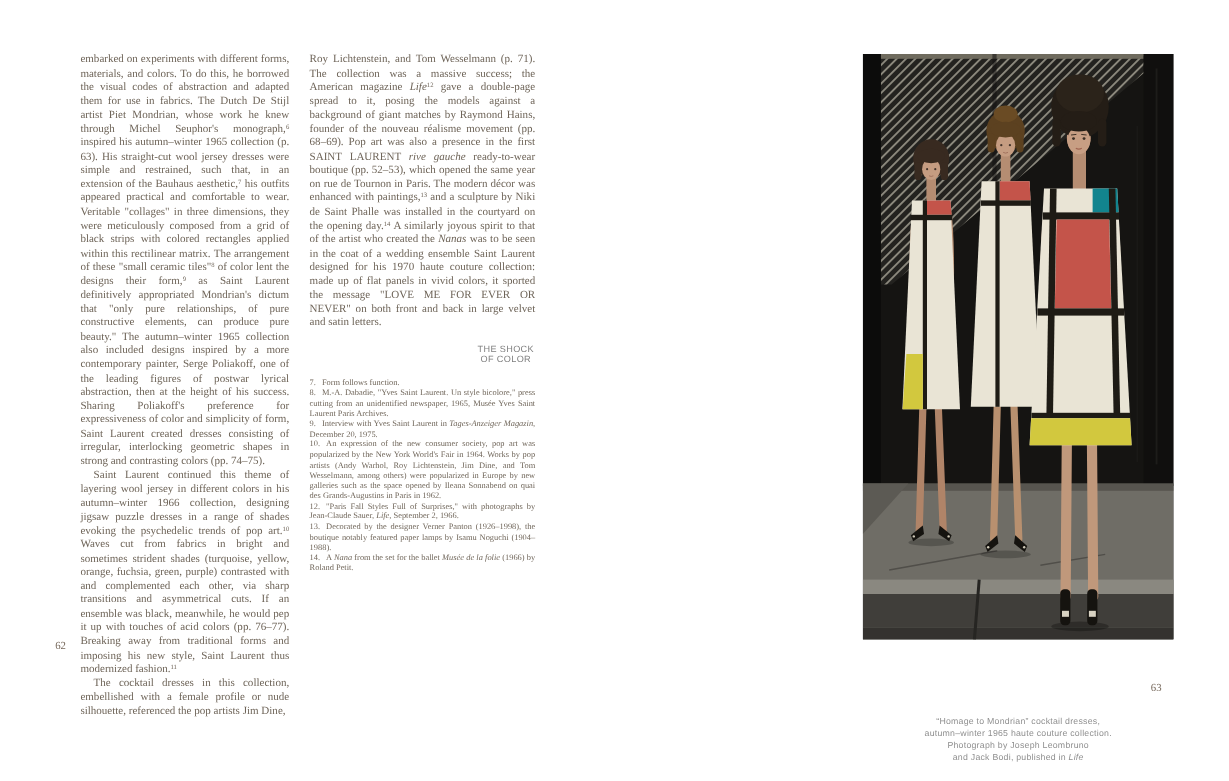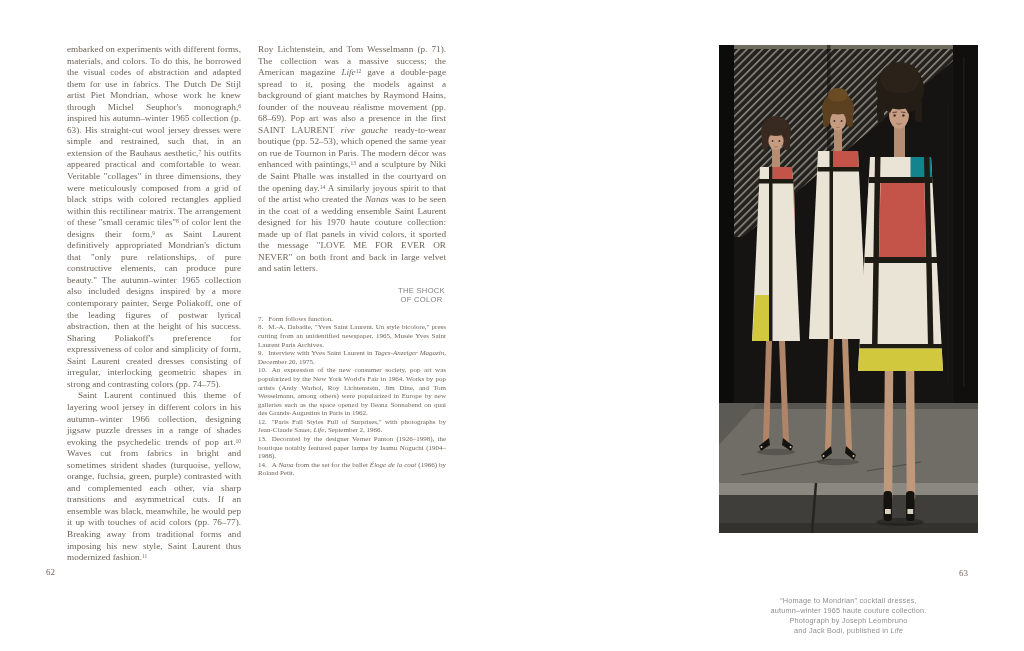--- a/index.html
+++ b/index.html
@@ -26,21 +26,21 @@
     color:#7f7f7f;text-align:center;
     width:fit-content;margin:11px 1px 10px auto;
   }
   .after-para{margin-bottom:7px;}
 
   .footnotes{font-size:7px;line-height:8.6px;color:#6f6559;text-align:justify;margin-top:6px;}
   .footnotes p{margin:0;}
   .fn-num{margin-right:5px;}
 
   .folio{position:absolute;font-size:9px;color:#77695c;}
-  .folio-left{left:46px;top:567px;}
+  .folio-left{left:46px;top:533px;}
   .folio-right{left:959px;top:568px;}
 
   
   .photo{position:absolute;left:719px;top:45px;width:259px;height:488px;}
   .caption{
     position:absolute;left:719px;top:596px;width:259px;
     font-family:"Liberation Sans", sans-serif;
     font-size:7.3px;line-height:10px;letter-spacing:0.2px;
     color:#8f8f8f;text-align:center;
   }
@@ -57,38 +57,39 @@
   .shoe{fill:#15130f;}
 </style>
 </head>
 <body>
 
 <div class="spread">
 
   <div class="col col1 body-text" id="col1">
       <p>embarked on experiments with different forms, materials, and colors. To do this, he borrowed the visual codes of abstraction and adapted them for use in fabrics. The Dutch De Stijl artist Piet Mondrian, whose work he knew through Michel Seuphor's monograph,<sup>6</sup> inspired his autumn–winter 1965 collection (p. 63). His straight-cut wool jersey dresses were simple and restrained, such that, in an extension of the Bauhaus aesthetic,<sup>7</sup> his outfits appeared practical and comfortable to wear. Veritable "collages" in three dimensions, they were meticulously composed from a grid of black strips with colored rectangles applied within this rectilinear matrix. The arrangement of these "small ceramic tiles"<sup>8</sup> of color lent the designs their form,<sup>9</sup> as Saint Laurent definitively appropriated Mondrian's dictum that "only pure relationships, of pure constructive elements, can produce pure beauty." The autumn–winter 1965 collection also included designs inspired by a more contemporary painter, Serge Poliakoff, one of the leading figures of postwar lyrical abstraction, then at the height of his success. Sharing Poliakoff's preference for expressiveness of color and simplicity of form, Saint Laurent created dresses consisting of irregular, interlocking geometric shapes in strong and contrasting colors (pp. 74–75).</p>
       <p class="indent">Saint Laurent continued this theme of layering wool jersey in different colors in his autumn–winter 1966 collection, designing jigsaw puzzle dresses in a range of shades evoking the psychedelic trends of pop art.<sup>10</sup> Waves cut from fabrics in bright and sometimes strident shades (turquoise, yellow, orange, fuchsia, green, purple) contrasted with and complemented each other, via sharp transitions and asymmetrical cuts. If an ensemble was black, meanwhile, he would pep it up with touches of acid colors (pp. 76–77). Breaking away from traditional forms and imposing his new style, Saint Laurent thus modernized fashion.<sup>11</sup></p>
+      <p class="indent">The cocktail dresses in this collection, embellished with a female profile or nude silhouette, referenced the pop artists Jim Dine,</p>
     </div>
 
   <div class="col col2">
     <div class="body-text" id="col2-top">
         <p>Roy Lichtenstein, and Tom Wesselmann (p. 71). The collection was a massive success; the American magazine <i>Life</i><sup>12</sup> gave a double-page spread to it, posing the models against a background of giant matches by Raymond Hains, founder of the nouveau réalisme movement (pp. 68–69). Pop art was also a presence in the first SAINT LAURENT <i>rive gauche</i> ready-to-wear boutique (pp. 52–53), which opened the same year on rue de Tournon in Paris. The modern décor was enhanced with paintings,<sup>13</sup> and a sculpture by Niki de Saint Phalle was installed in the courtyard on the opening day.<sup>14</sup> A similarly joyous spirit to that of the artist who created the <i>Nanas</i> was to be seen in the coat of a wedding ensemble Saint Laurent designed for his 1970 haute couture collection: made up of flat panels in vivid colors, it sported the message "LOVE ME FOR EVER OR NEVER" on both front and back in large velvet and satin letters.</p>
       </div>
     <div class="shock-heading" id="shock-heading">
         <div>THE SHOCK</div>
         <div>OF COLOR</div>
       </div>
     <div class="footnotes" id="footnotes">
         <p><span class="fn-num">7.</span>Form follows function.</p>
         <p><span class="fn-num">8.</span>M.-A. Dabadie, "Yves Saint Laurent. Un style bicolore," press cutting from an unidentified newspaper, 1965, Musée Yves Saint Laurent Paris Archives.</p>
         <p><span class="fn-num">9.</span>Interview with Yves Saint Laurent in <i>Tages-Anzeiger Magazin</i>, December 20, 1975.</p>
         <p><span class="fn-num">10.</span>An expression of the new consumer society, pop art was popularized by the New York World's Fair in 1964. Works by pop artists (Andy Warhol, Roy Lichtenstein, Jim Dine, and Tom Wesselmann, among others) were popularized in Europe by new galleries such as the space opened by Ileana Sonnabend on quai des Grands-Augustins in Paris in 1962.</p>
         <p><span class="fn-num">12.</span>"Paris Fall Styles Full of Surprises," with photographs by Jean-Claude Sauer, <i>Life</i>, September 2, 1966.</p>
         <p><span class="fn-num">13.</span>Decorated by the designer Verner Panton (1926–1998), the boutique notably featured paper lamps by Isamu Noguchi (1904–1988).</p>
-        <p><span class="fn-num">14.</span>A <i>Nana</i> from the set for the ballet <i>Éloge de la coat</i> (1966) by Roland Petit.</p>
+        <p><span class="fn-num">14.</span>A <i>Nana</i> from the set for the ballet <i>Musée de la folie</i> (1966) by Roland Petit.</p>
       </div>
   </div>
 
   <div class="folio folio-left">62</div>
 
   <svg class="photo" viewBox="0 0 259 488" role="img" aria-label="Three models wearing Mondrian color-block shift dresses standing on a sidewalk against a dark wall with a diagonal-slatted grate">
     <defs>
       <pattern id="diag" width="5.5" height="5.5" patternUnits="userSpaceOnUse" patternTransform="rotate(-45)">
         <rect width="5.5" height="5.5" fill="#23221f"></rect>
         <rect width="5.5" height="1.5" fill="#8f8c80"></rect>

